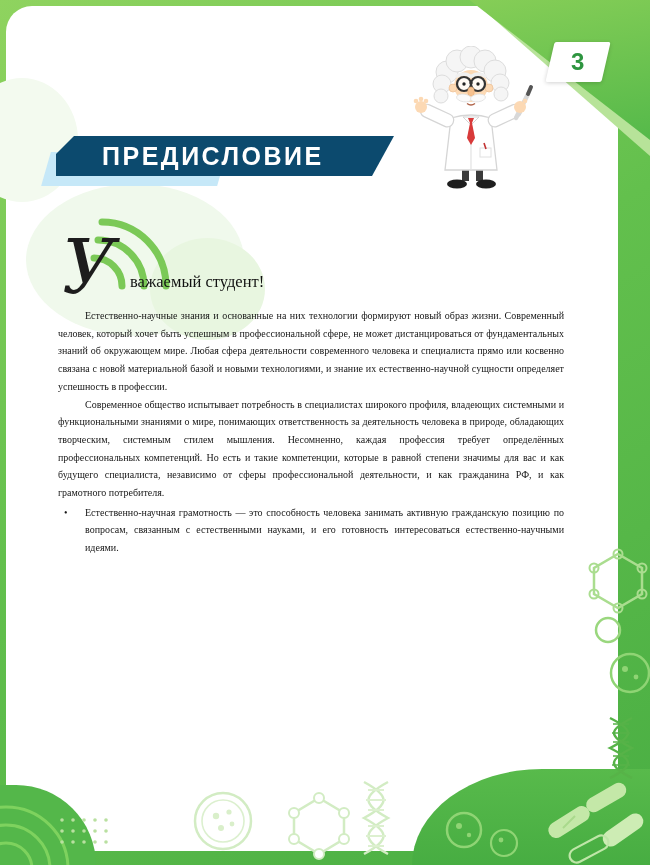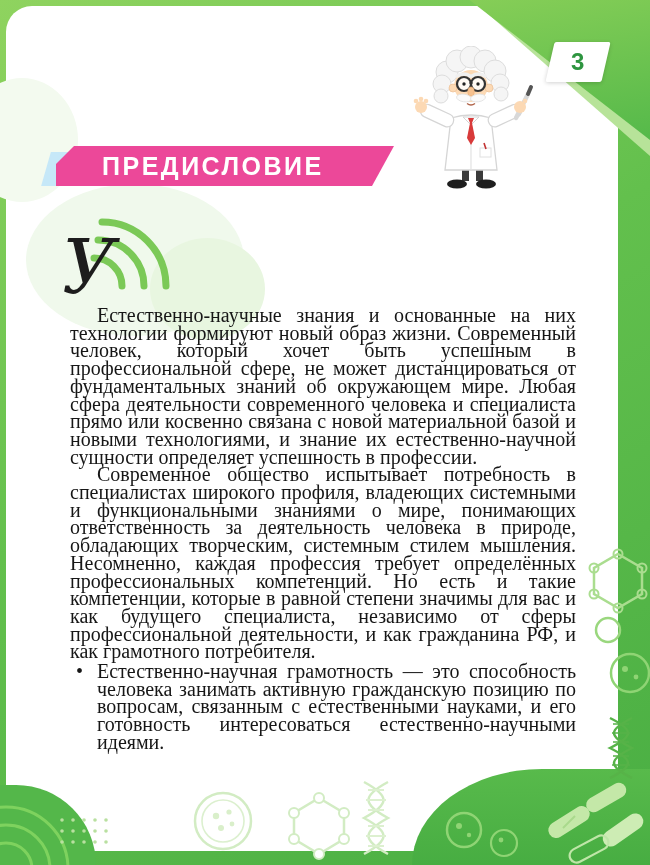--- a/index.html
+++ b/index.html
@@ -24,39 +24,39 @@
     border-top-left-radius:130px 96px;z-index:2;}
   
   .flag{position:absolute;top:42px;right:44px;width:56px;height:40px;background:#fff;
     transform:skewX(-13deg);border-radius:2px;box-shadow:0 1px 4px rgba(0,0,0,.18);
     display:flex;align-items:center;justify-content:center;z-index:3;}
   .flag span{transform:skewX(13deg);font-family:"Liberation Sans",sans-serif;
     font-weight:bold;font-size:24px;color:#2e9540;}
   
   .ribbon-back{position:absolute;left:46px;top:152px;width:176px;height:34px;background:#c6e8f8;
     transform:skewX(-16deg);z-index:3;}
-  .ribbon{position:absolute;left:56px;top:146px;width:338px;height:40px;background:#ec4899;
+  .ribbon{position:absolute;left:56px;top:136px;width:338px;height:40px;background:#0c4a6e;
     clip-path:polygon(18px 0,100% 0,calc(100% - 22px) 100%,0 100%,0 18px);
     display:flex;align-items:center;padding-left:46px;box-sizing:border-box;z-index:4;}
   .ribbon h1{margin:0;font-family:"Liberation Sans",sans-serif;font-size:25px;font-weight:bold;
     color:#ffffff;letter-spacing:2.5px;}
   
   .soft{position:absolute;border-radius:50%;z-index:2;}
   .soft1{left:26px;top:184px;width:218px;height:152px;background:#f0f9ec;}
   .soft2{left:150px;top:238px;width:115px;height:102px;background:#e8f6e0;}
   .soft3{left:-34px;top:78px;width:112px;height:124px;background:#f3faef;}
   
   .dec{position:absolute;}
   
   .dropcap{position:absolute;left:62px;top:230px;font-family:"DejaVu Serif",serif;
     font-style:italic;font-size:74px;line-height:1;color:#1d1d1d;z-index:4;}
   .salutation{position:absolute;left:130px;top:272px;font-size:16.5px;color:#111;z-index:4;}
   
   .text{position:absolute;left:58px;top:307px;width:506px;z-index:4;color:#161616;
-    font-size:20px;line-height:17.7px;margin-left:12px;}
+    font-size:10px;line-height:17.7px;}
   .text p{margin:0;text-align:justify;text-indent:27px;hyphens:auto;}
   .text ul{margin:2px 0 0;padding:0;list-style:none;}
   .text li{position:relative;padding-left:27px;text-align:justify;hyphens:auto;}
   .text li::before{content:"\2022";position:absolute;left:6px;top:0;color:#161616;}
 </style>
 </head>
 <body>
 
 <div class="canvas">
 
@@ -149,20 +149,21 @@
     <path d="M84,57.5 Q88,60.5 92,57.5" stroke="#b0644a" stroke-width="1.4" fill="none"></path>
   </svg>
 
   <svg class="dec" style="left:64px;top:186px;z-index:3;" width="130" height="105" viewBox="0 0 130 105">
     <path d="M30,72 A28,28 0 0 1 58,100" fill="none" stroke="#7bc957" stroke-width="7" stroke-linecap="round"></path>
     <path d="M34,54 A46,46 0 0 1 80,100" fill="none" stroke="#7bc957" stroke-width="7" stroke-linecap="round"></path>
     <path d="M38,36 A64,64 0 0 1 102,100" fill="none" stroke="#7bc957" stroke-width="7" stroke-linecap="round"></path>
   </svg>
 
   <span class="dropcap">У</span>
+  <span class="salutation">важаемый студент!</span>
 
   <div class="text">
     <p>Естественно-научные знания и основанные на них технологии формируют новый образ жизни. Современный человек, который хочет быть успешным в профессиональной сфере, не может дистанцироваться от фундаментальных знаний об окружающем мире. Любая сфера деятельности современного человека и специалиста прямо или косвенно связана с новой материальной базой и новыми технологиями, и знание их естественно-научной сущности определяет успешность в профессии.</p>
     <p>Современное общество испытывает потребность в специалистах широкого профиля, владеющих системными и функциональными знаниями о мире, понимающих ответственность за деятельность человека в природе, обладающих творческим, системным стилем мышления. Несомненно, каждая профессия требует определённых профессиональных компетенций. Но есть и такие компетенции, которые в равной степени значимы для вас и как будущего специалиста, независимо от сферы профессиональной деятельности, и как гражданина РФ, и как грамотного потребителя.</p>
     <ul>
       <li>Естественно-научная грамотность — это способность человека занимать активную гражданскую позицию по вопросам, связанным с естественными науками, и его готовность интересоваться естественно-научными идеями.</li>
     </ul>
   </div>
 
   <svg class="dec" style="left:188px;top:786px;z-index:2;" width="70" height="70" viewBox="0 0 70 70">

